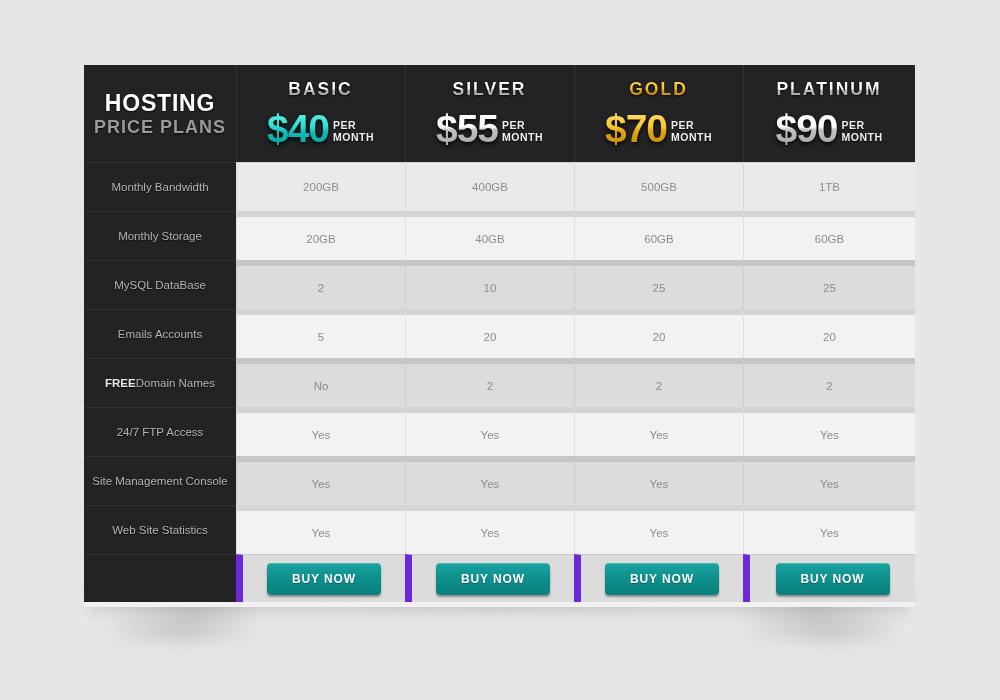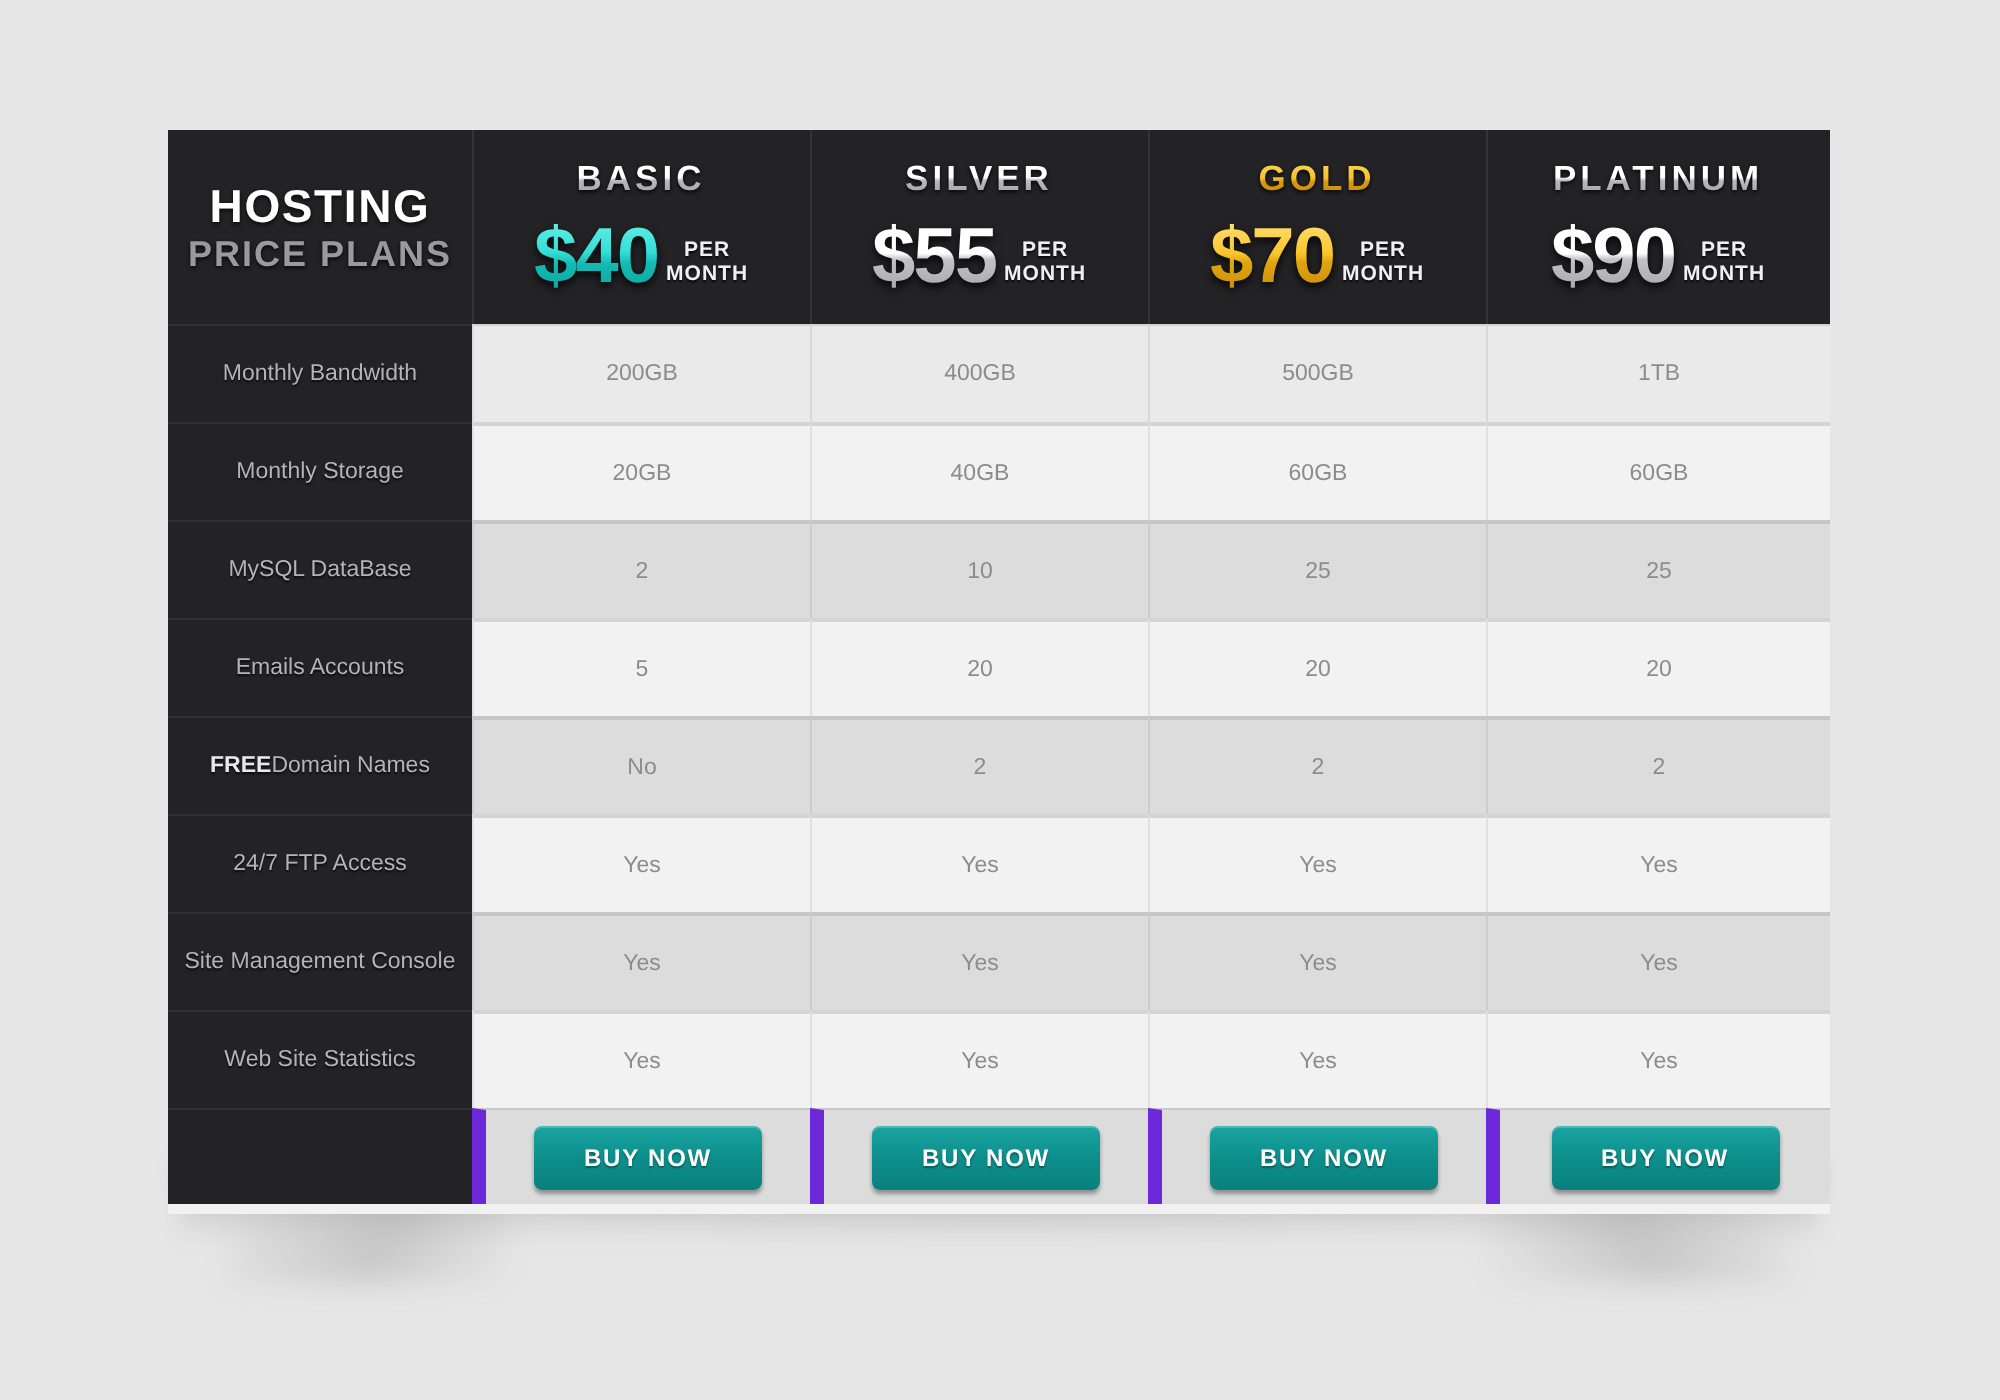--- a/index.html
+++ b/index.html
@@ -178,21 +178,21 @@
   }
 
   .per {
     margin-left: 4px;
     margin-bottom: 4px;
     font-size: 10.5px;
     font-weight: bold;
     letter-spacing: 0.5px;
     line-height: 1.12;
     color: #f0f0f0;
-    text-align: center;
+    text-align: left;
     text-shadow: 0 1px 1px rgba(0,0,0,0.8);
     margin-top: 19px;
   }
 
   
   .fcell {
     background: #232326;
     color: #b4b4b8;
     font-size: 11.5px;
     display: flex;
@@ -212,21 +212,21 @@
   }
 
   
   .dcell {
     display: flex;
     align-items: center;
     justify-content: center;
     font-size: 11.5px;
     color: #8c8c8c;
     position: relative;
-    border-top: 2px solid #701a75;
+    border-top: 6px solid #701a75;
     border-left: 1px solid #dcdcdc;
   }
   .dcell.first-row   { background: #eaeaea; border-top: 1px solid #d2d2d2; }
   .dcell.light       { background: #f2f2f2; }
   .dcell.dark        { background: #dcdcdc; }
   .dcell.first-row + .dcell.first-row { border-left-color: #d8d8d8; }
   .dcell.dark  { border-left-color: #cdcdcd; border-top-color: #c6c6c6; }
   .dcell.light { border-left-color: #e0e0e0; border-top-color: #d4d4d4; }
 
   

